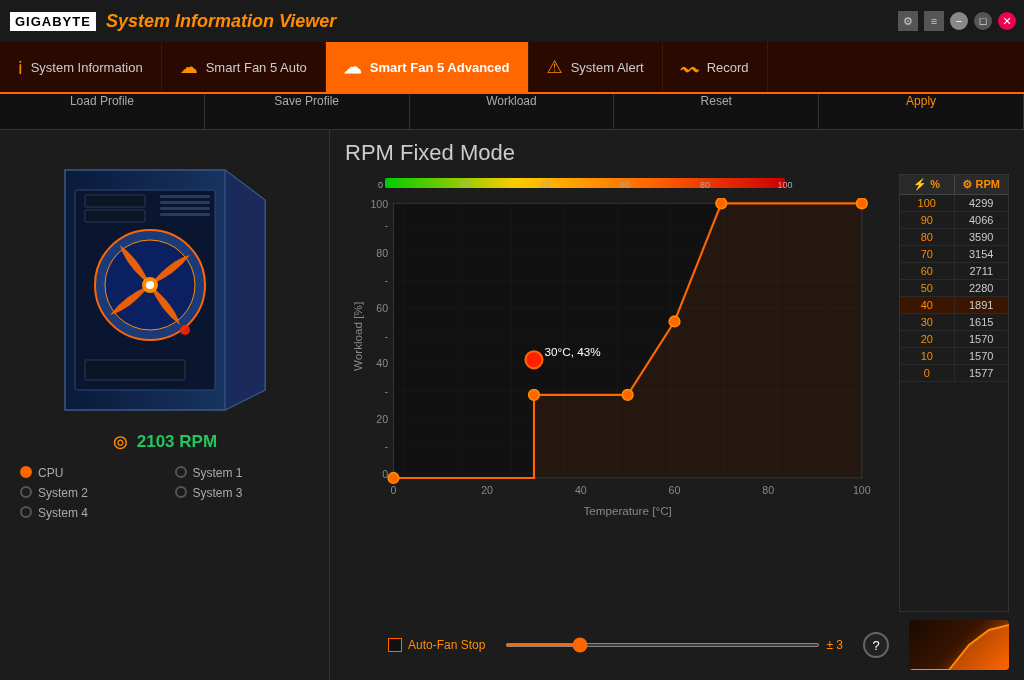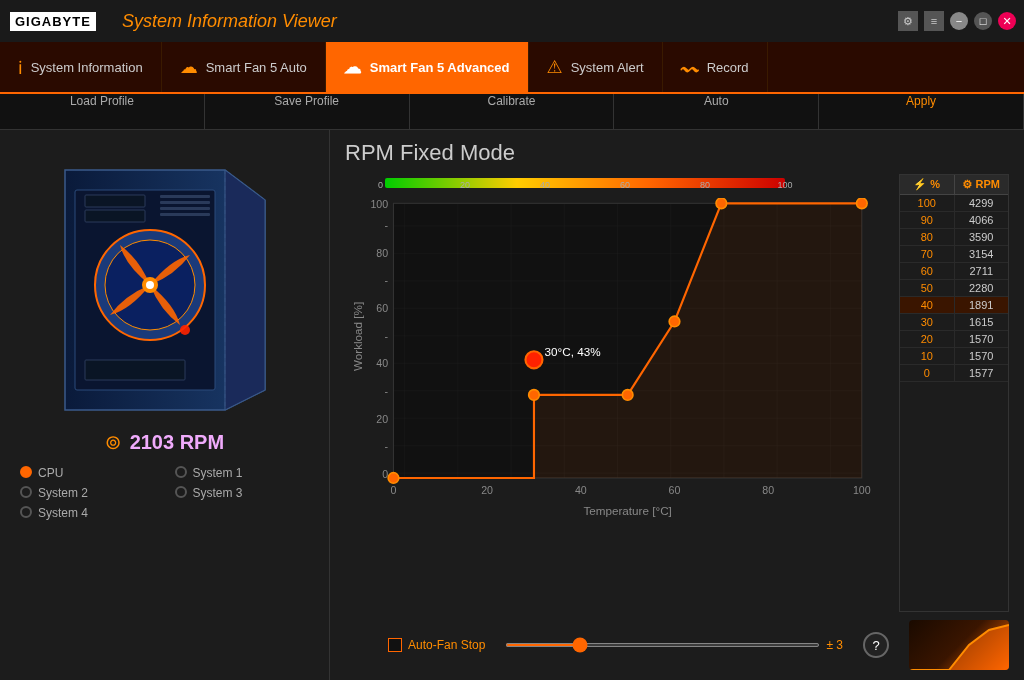--- a/index.html
+++ b/index.html
@@ -30,23 +30,23 @@
       background: #fff;
       color: #000;
       font-weight: 900;
       font-size: 13px;
       padding: 2px 5px;
       letter-spacing: 1px;
     }
     #app-title {
       color: #ff8c00;
       font-size: 18px;
-      font-weight: normal;
+      font-weight: bold;
       font-style: italic;
-      margin-left: 20px;
+      margin-left: 4px;
       text-align: right;
     }
     #window-controls {
       position: absolute;
       right: 8px;
       top: 50%;
       transform: translateY(-50%);
       display: flex;
       gap: 6px;
       align-items: center;
@@ -142,21 +142,21 @@
       margin-bottom: 10px;
     }
 
     #rpm-display {
       display: flex;
       align-items: center;
       gap: 8px;
       margin-bottom: 12px;
     }
     #rpm-icon { font-size: 20px; color: #ff8c00; }
-    #rpm-value { color: #f0abfc; font-size: 20px; font-weight: bold; }
+    #rpm-value { color: #22c55e; font-size: 17px; font-weight: bold; }
 
     #fan-list {
       width: 100%;
       display: grid;
       grid-template-columns: 1fr 1fr;
       gap: 6px 20px;
       padding: 0 10px;
     }
     .fan-item {
       display: flex;
@@ -354,24 +354,24 @@
 </div>
 
 <div id="toolbar">
   <div class="toolbar-btn">
     <span>Load Profile</span>
   </div>
   <div class="toolbar-btn">
     <span>Save Profile</span>
   </div>
   <div class="toolbar-btn">
-    <span>Calibrate</span>
+    <span>Workload</span>
   </div>
   <div class="toolbar-btn">
-    <span>Auto</span>
+    <span>Reset</span>
   </div>
   <div class="toolbar-btn active-tb">
     <span>Apply</span>
   </div>
 </div>
 
 <div id="main">
 
   <div id="left-panel">
 

